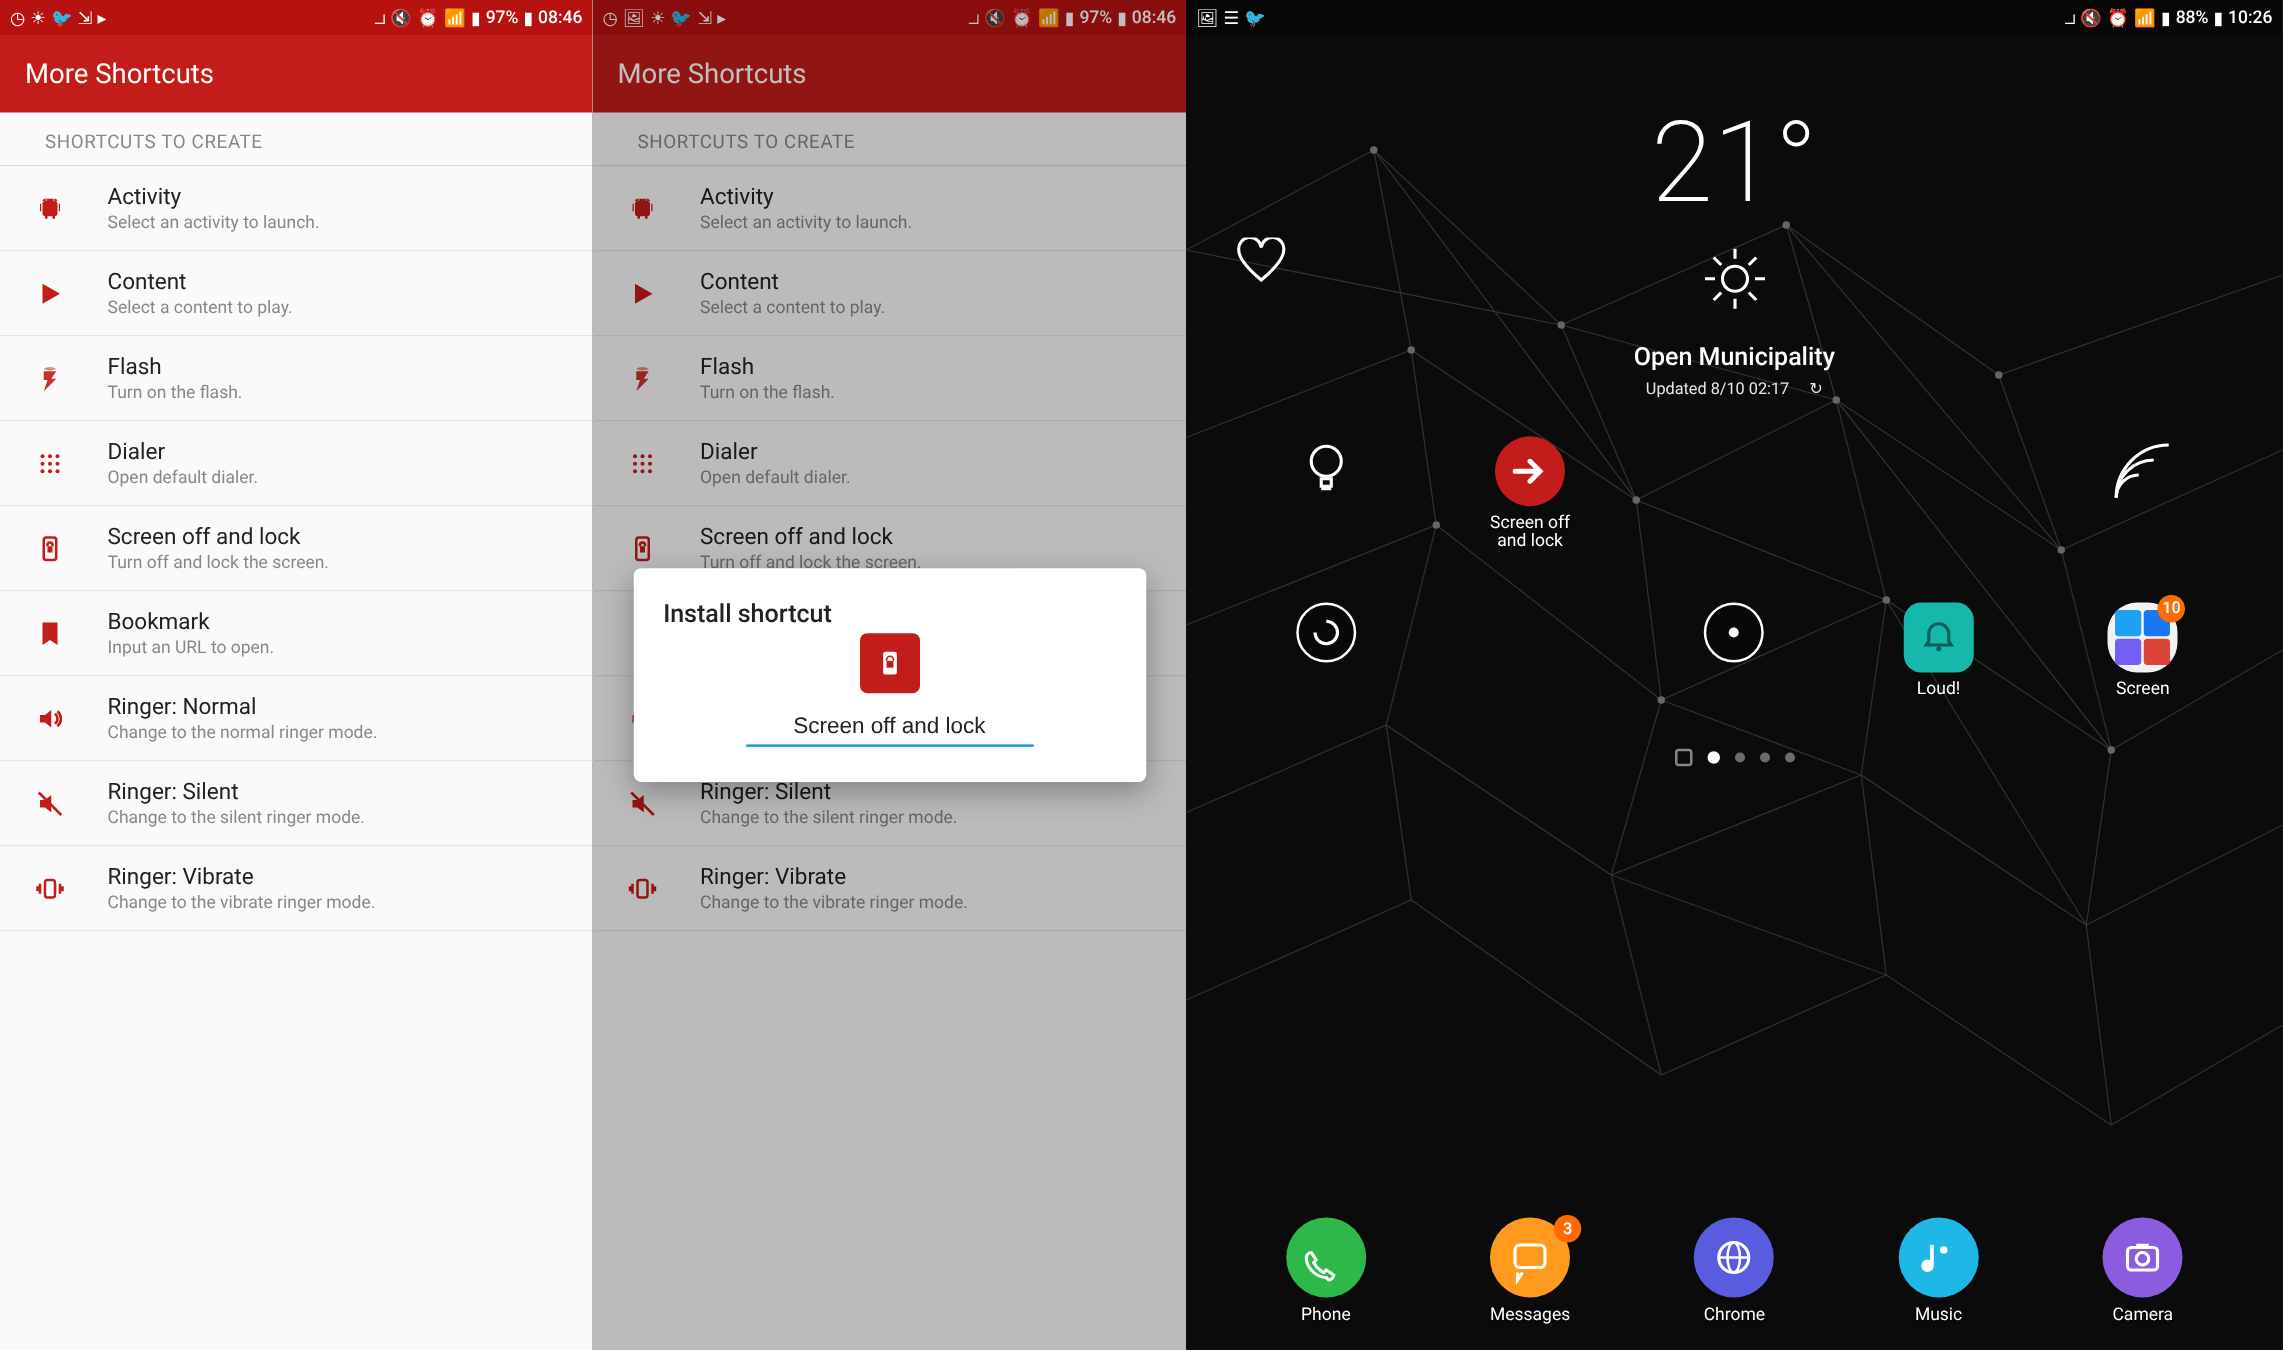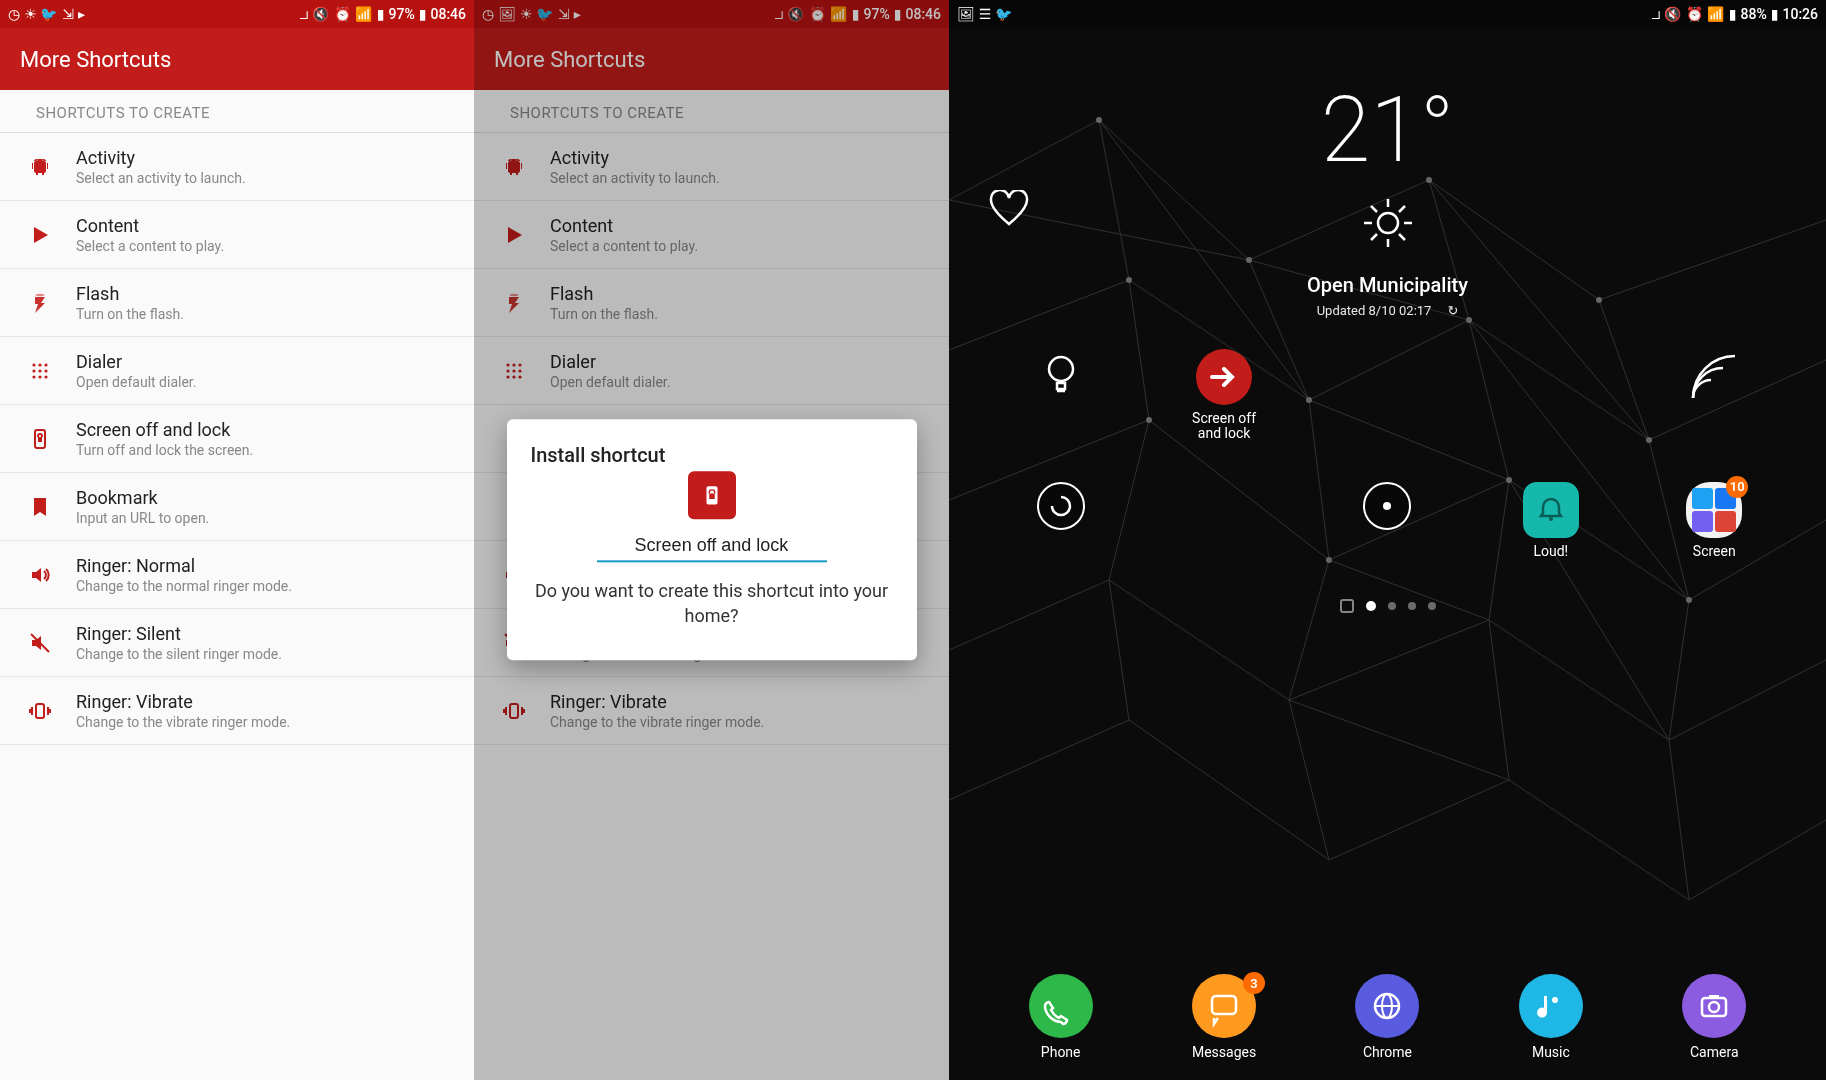--- a/index.html
+++ b/index.html
@@ -18,21 +18,21 @@
 
   
   .appbar { height: 62px; background: #C21D1A; display: flex; align-items: center; padding: 0 20px; color: #fff; font-size: 22px; font-weight: 400; }
 
   
   .section-header { padding: 14px 36px 10px; font-size: 15px; color: #888; letter-spacing: 0.5px; border-bottom: 1px solid #ddd; }
 
   
   .list-item { display: flex; align-items: center; padding: 14px 20px; border-bottom: 1px solid #e6e6e6; }
   .list-icon { width: 40px; display: flex; align-items: center; justify-content: center; margin-right: 16px; }
-  .list-text { flex: 1; }
+  .list-text { flex: 1; margin-left: 10px; }
   .list-title { font-size: 18px; color: #222; font-weight: 400; }
   .list-sub { font-size: 14px; color: #888; margin-top: 2px; }
 
   
   .dim { position: absolute; inset: 0; background: rgba(0,0,0,0.25); }
 
   
   .dialog { position: absolute; left: 50%; top: 50%; transform: translate(-50%, -50%); width: 410px; background: #fff; border-radius: 6px; padding: 24px 24px 12px; box-shadow: 0 8px 24px rgba(0,0,0,0.3); }
   .dialog-title { font-size: 20px; font-weight: 500; color: #222; margin-bottom: 4px; }
   .dialog-icon { width: 48px; height: 48px; background: #C21D1A; border-radius: 6px; margin: 0 auto 12px; display: flex; align-items: center; justify-content: center; }
@@ -392,21 +392,20 @@
   <div class="dialog">
     <div class="dialog-title">Install shortcut</div>
     <div class="dialog-icon">
       <svg width="22" height="30" viewBox="0 0 24 24">
           <rect x="6" y="2" width="12" height="20" rx="2" fill="#fff"></rect>
           <rect x="9" y="10" width="6" height="6" fill="#C21D1A"></rect>
           <path d="M9 10v-1a3 3 0 0 1 6 0v1" stroke="#C21D1A" stroke-width="1.5" fill="none"></path>
         </svg>
     </div>
     <input class="dialog-input" value="Screen off and lock" style="">
-    <div class="dialog-msg">Do you want to create this shortcut into your home?</div>
   </div>
 </div>
 
 <div class="panel panel3">
   <div class="wallpaper">
     <svg viewBox="0 0 877 1080" preserveAspectRatio="xMidYMid slice">
       <rect width="877" height="1080" fill="#0b0b0b"></rect>
       <g stroke="#4a4a4a" stroke-width="1" fill="none" opacity="0.6">
         <path d="M0 200 L150 120 L300 260 L480 180 L650 300 L877 220"></path>
         <path d="M0 350 L180 280 L360 400 L520 320 L700 440 L877 360"></path>

